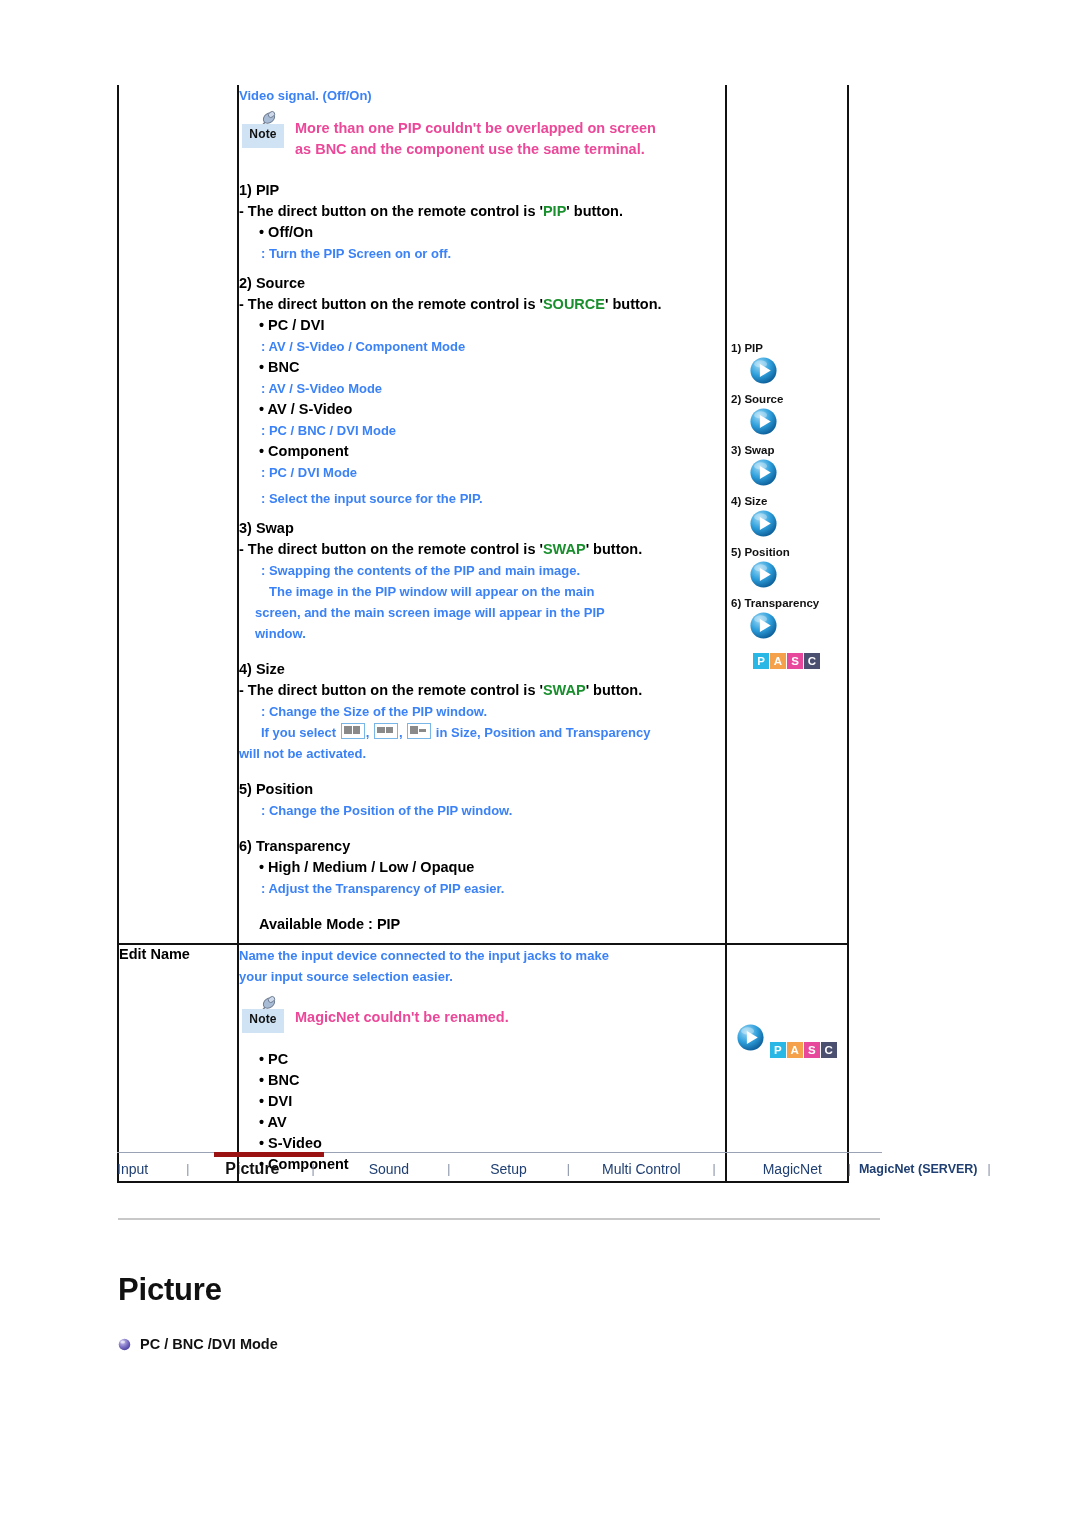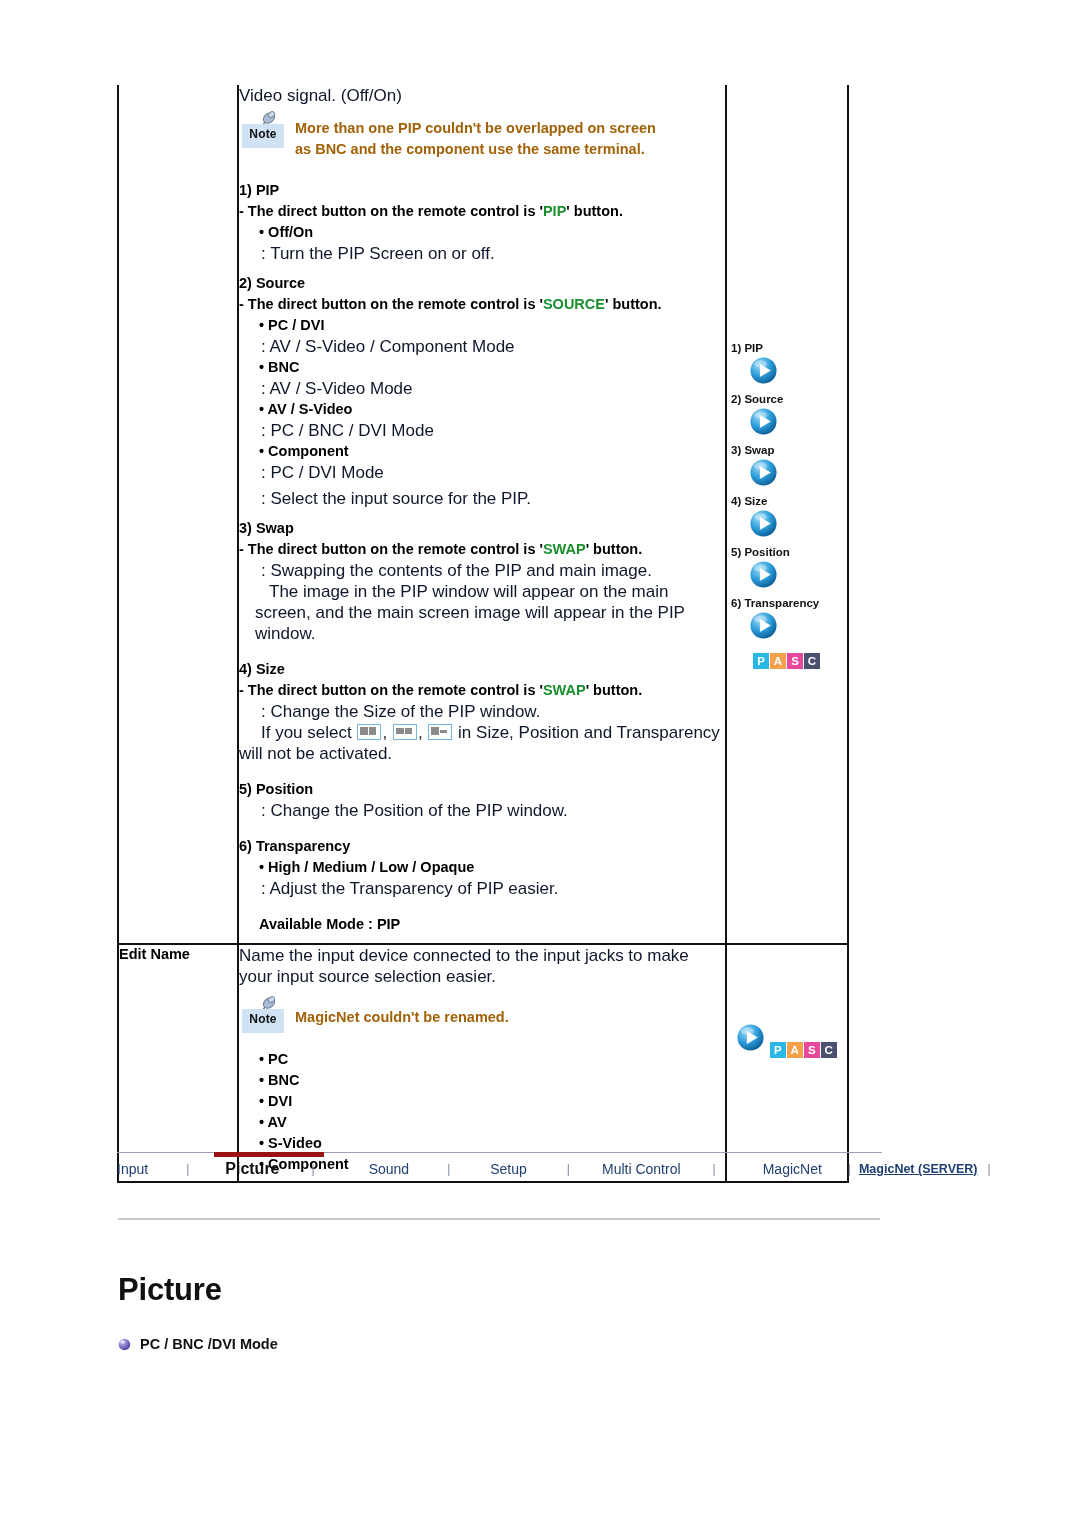--- a/index.html
+++ b/index.html
@@ -37,24 +37,24 @@
 
   .row-top td { border-top: none; }
   .row-sep td { border-top: 2px solid #111; }
   .row-last td { border-bottom: 2px solid #111; }
 
   .cell-pad-body { padding: 6px 10px 10px 10px; }
   .cell-pad-label { padding: 10px 8px 10px 8px; }
 
   
   .t-plain {
-    font-size: 17px;
+    font-size: 13px;
     line-height: 21px;
-    color: #0f172a;
-    font-weight: 400;
+    color: #3b82f6;
+    font-weight: 700;
   }
   .t-bold {
     font-size: 14.5px;
     line-height: 21px;
     font-weight: bold;
     color: #000;
   }
   .label-cell {
     font-size: 14.5px;
     font-weight: bold;
@@ -103,21 +103,21 @@
     position: absolute;
     left: 16px;
     top: 0px;
     width: 22px;
     height: 20px;
   }
   .note-body {
     font-size: 14.5px;
     line-height: 21px;
     font-weight: bold;
-    color: #a16207;
+    color: #ec4899;
     padding-top: 8px;
   }
   .note-body.compact { padding-top: 12px; }
 
   
   .sz {
     display: inline-block;
     width: 22px;
     height: 14px;
     border: 1px solid #79b6e8;
@@ -217,21 +217,20 @@
     white-space: nowrap;
   }
   .nav-link.active {
     color: #111111;
     font-weight: bold;
     font-size: 16px;
   }
   .nav-link.bold {
     font-weight: bold;
     font-size: 12.5px;
-    text-decoration: underline;
   }
   .nav-sep {
     font-size: 12px;
     color: #7f8aa0;
     padding: 0 2px;
   }
 
   .hr-gray {
     position: absolute;
     left: 118px;

